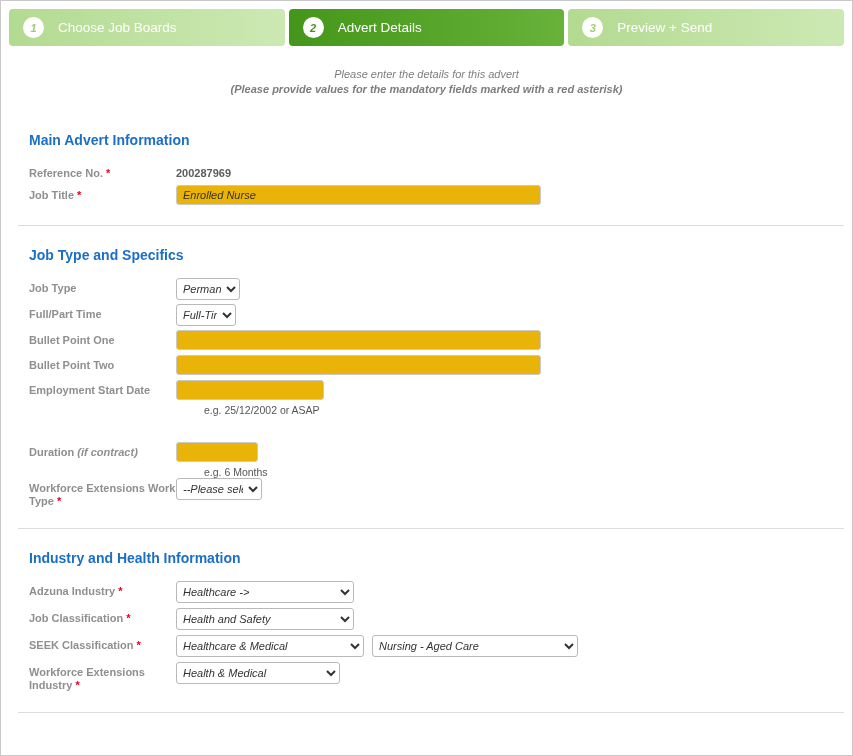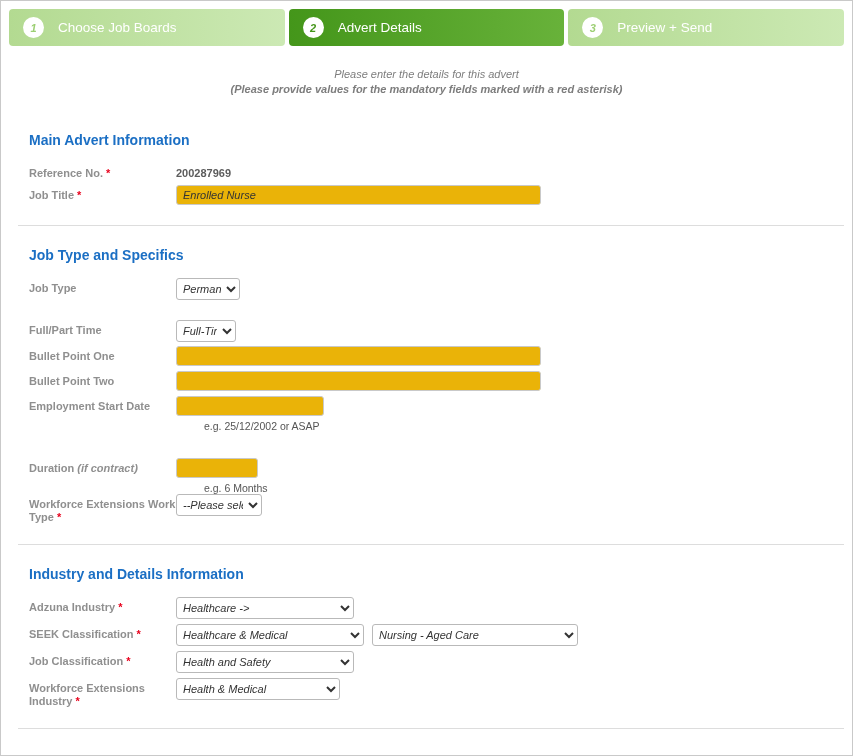--- a/index.html
+++ b/index.html
@@ -123,21 +123,21 @@
       <div class="lbl"><span>Job Title</span> <span class="req">*</span></div>
       <input type="text" class="w-jobtitle" value="Enrolled Nurse" style="">
     </div>
   </div>
 
   <hr class="divider">
 
   <div class="section">
     <div class="section-title">Job Type and Specifics</div>
 
-    <div class="row" style="margin-bottom:20px;">
+    <div class="row" style="margin-bottom:4px;">
       <div class="lbl">Job Type</div>
       <select class="sel-jobtype"><option>Permanent</option></select>
     </div>
 
     <div class="row" style="margin-bottom:4px;">
       <div class="lbl">Full/Part Time</div>
       <select class="sel-fullpart"><option>Full-Time</option></select>
     </div>
 
     <div class="row">
@@ -165,39 +165,39 @@
 
     <div class="row mt16">
       <div class="lbl"><span>Workforce Extensions Work Type</span> <span class="req">*</span></div>
       <select class="sel-pleasesel"><option>--Please select--</option></select>
     </div>
   </div>
 
   <hr class="divider">
 
   <div class="section">
-    <div class="section-title">Industry and Details Information</div>
+    <div class="section-title">Industry and Health Information</div>
 
     <div class="row">
       <div class="lbl"><span>Adzuna Industry</span> <span class="req">*</span></div>
       <select class="sel-adzuna"><option>Healthcare -&gt;</option></select>
+    </div>
+
+    <div class="row">
+      <div class="lbl"><span>Job Classification</span> <span class="req">*</span></div>
+      <select class="sel-jobclass"><option>Health and Safety</option></select>
     </div>
 
     <div class="row">
       <div class="lbl"><span>SEEK Classification</span> <span class="req">*</span></div>
       <select class="sel-seek1"><option>Healthcare &amp; Medical</option></select>
       <select class="sel-seek2"><option>Nursing - Aged Care</option></select>
     </div>
 
     <div class="row">
-      <div class="lbl"><span>Job Classification</span> <span class="req">*</span></div>
-      <select class="sel-jobclass"><option>Health and Safety</option></select>
-    </div>
-
-    <div class="row">
       <div class="lbl"><span>Workforce Extensions Industry</span> <span class="req">*</span></div>
       <select class="sel-weind"><option>Health &amp; Medical</option></select>
     </div>
   </div>
 
   <hr class="divider">
 
 </div>
 
 </body></html>

